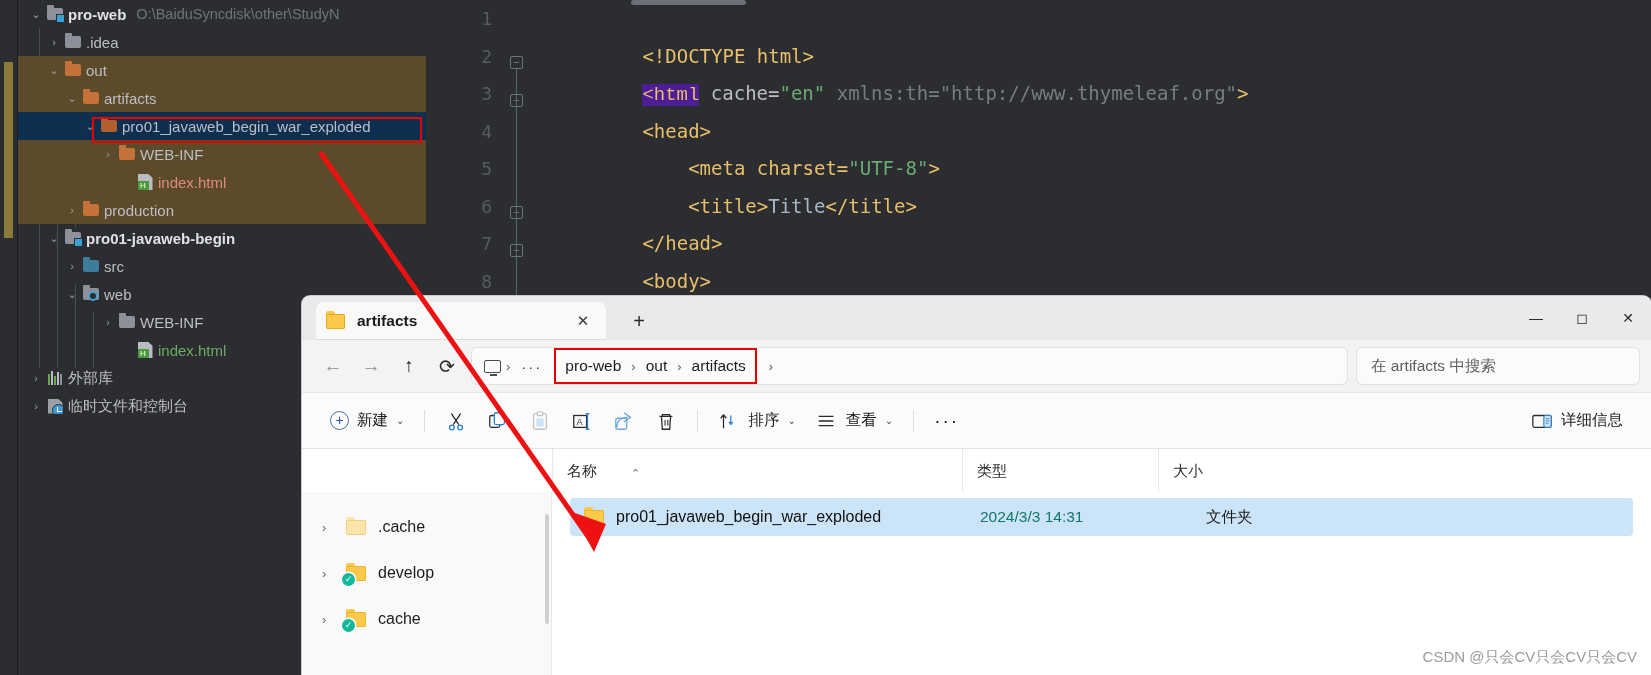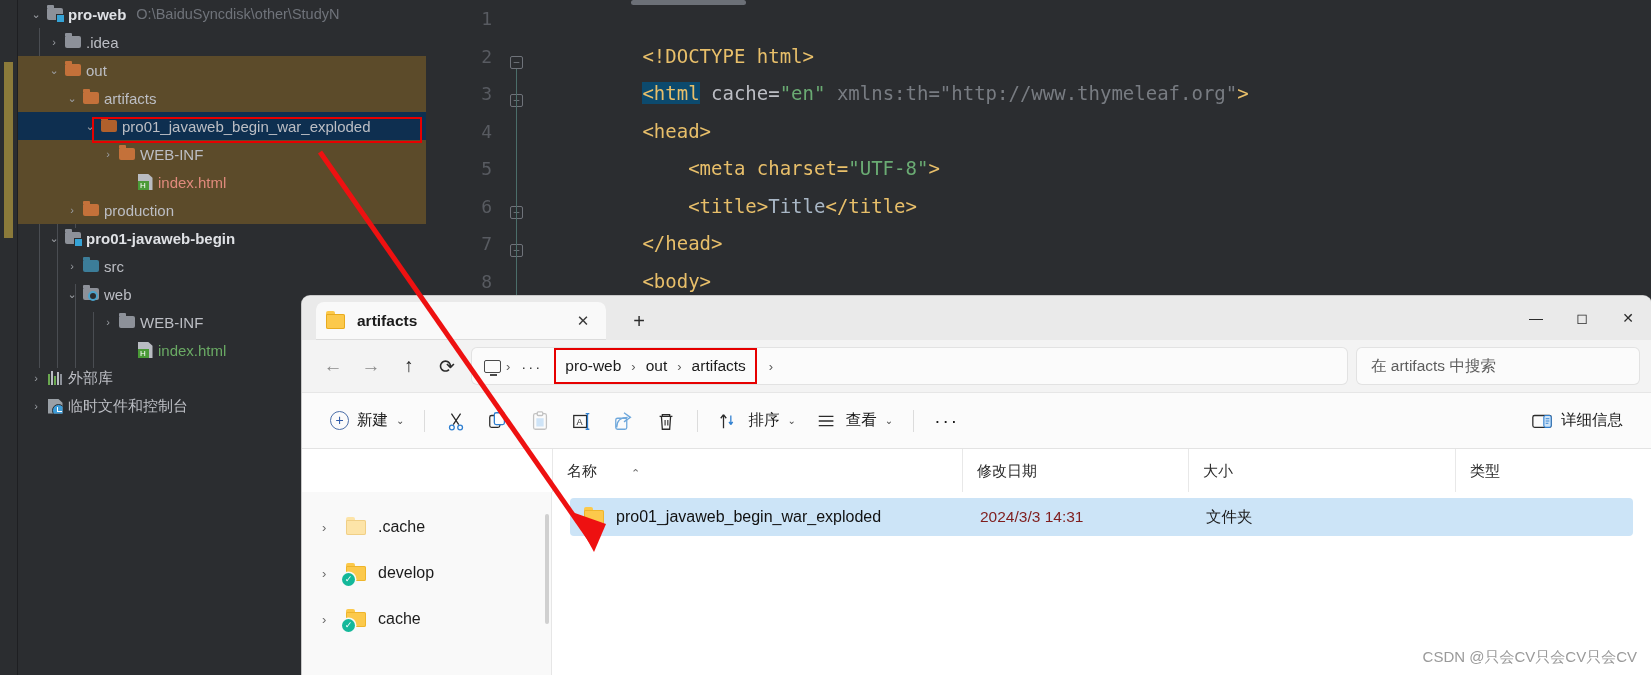--- a/index.html
+++ b/index.html
@@ -135,21 +135,21 @@
     line-height: 11px; text-align: center; border-radius: 2px;
   }
   .fold-line { position: absolute; left: 90px; width: 1px; background: #4b6e6a; }
   .code { position: absolute; left: 102px; top: 0; right: 0; }
   .code div { height: 37.5px; line-height: 37.5px; white-space: pre; }
   .tk-tag { color: #e8bf6a; }
   .tk-attr { color: #bcbec4; }
   .tk-val { color: #6aab73; }
   .tk-ns { color: #787c82; }
   .tk-text { color: #a9b7c6; }
-  .tk-hl { background: #0c4a6e; color: #e8bf6a; }
+  .tk-hl { background: #4c1d95; color: #e8bf6a; font-family: Liberation Mono, monospace; }
 
   
   .explorer {
     position: absolute; left: 302px; top: 296px; width: 1349px; height: 379px;
     background: #f3f3f3; border-radius: 8px 8px 0 0;
     box-shadow: 0 0 0 1px #c9c9c9;
     overflow: hidden;
     font-size: 15px; color: #1b1b1b;
   }
   .titlebar { position: relative; height: 44px; background: #eaeaea; }
@@ -281,21 +281,21 @@
   
   .filelist {
     position: absolute; left: 250px; top: 196px; right: 0; bottom: 0;
     background: #ffffff;
   }
   .filerow {
     display: flex; align-items: center; height: 38px; margin: 6px 18px 0 18px;
     background: #cce4f7; border-radius: 4px; font-size: 16px; color: #111;
   }
   .filerow .c-name { width: 410px; display: flex; align-items: center; padding-left: 14px; }
-  .filerow .c-date { width: 226px; color: #7f1d1d; font-size: 15.5px; }
+  .filerow .c-date { width: 226px; color: #0f766e; font-size: 15.5px; }
   .filerow .c-type { width: 196px; color: #1b1b1b; font-size: 15.5px; }
   .rowfolder {
     width: 20px; height: 15px; background: #fcc94b; border-radius: 1px 2px 2px 2px;
     position: relative; margin-right: 12px; box-shadow: inset 0 0 0 1px #eeb52c;
   }
   .rowfolder::before {
     content: ""; position: absolute; left: 0; top: -3px; width: 9px; height: 3px;
     background: #fcc94b; border-radius: 2px 2px 0 0;
   }
 
@@ -639,28 +639,25 @@
         <span>详细信息</span>
       </div>
     </div>
 
     <div class="colhead">
       <div class="cell" style="width:250px; border:none;"></div>
       <div class="cell" style="width:410px;">
         <span class="sortmark">⌃</span>
         <span>名称</span>
       </div>
-      <div class="cell" style="width:226px;">
-        <span>修改日期</span>
+      <div class="cell" style="width:196px;">
+        <span>类型</span>
       </div>
       <div class="cell" style="flex:1;">
         <span>大小</span>
-      </div>
-      <div class="cell" style="width:196px;">
-        <span>类型</span>
       </div>
     </div>
 
     <div class="navpane">
       <div class="navitem">
         <span class="navchev">›</span>
         <span class="navfolder pale"></span>
         <span>.cache</span>
       </div>
       <div class="navitem">

